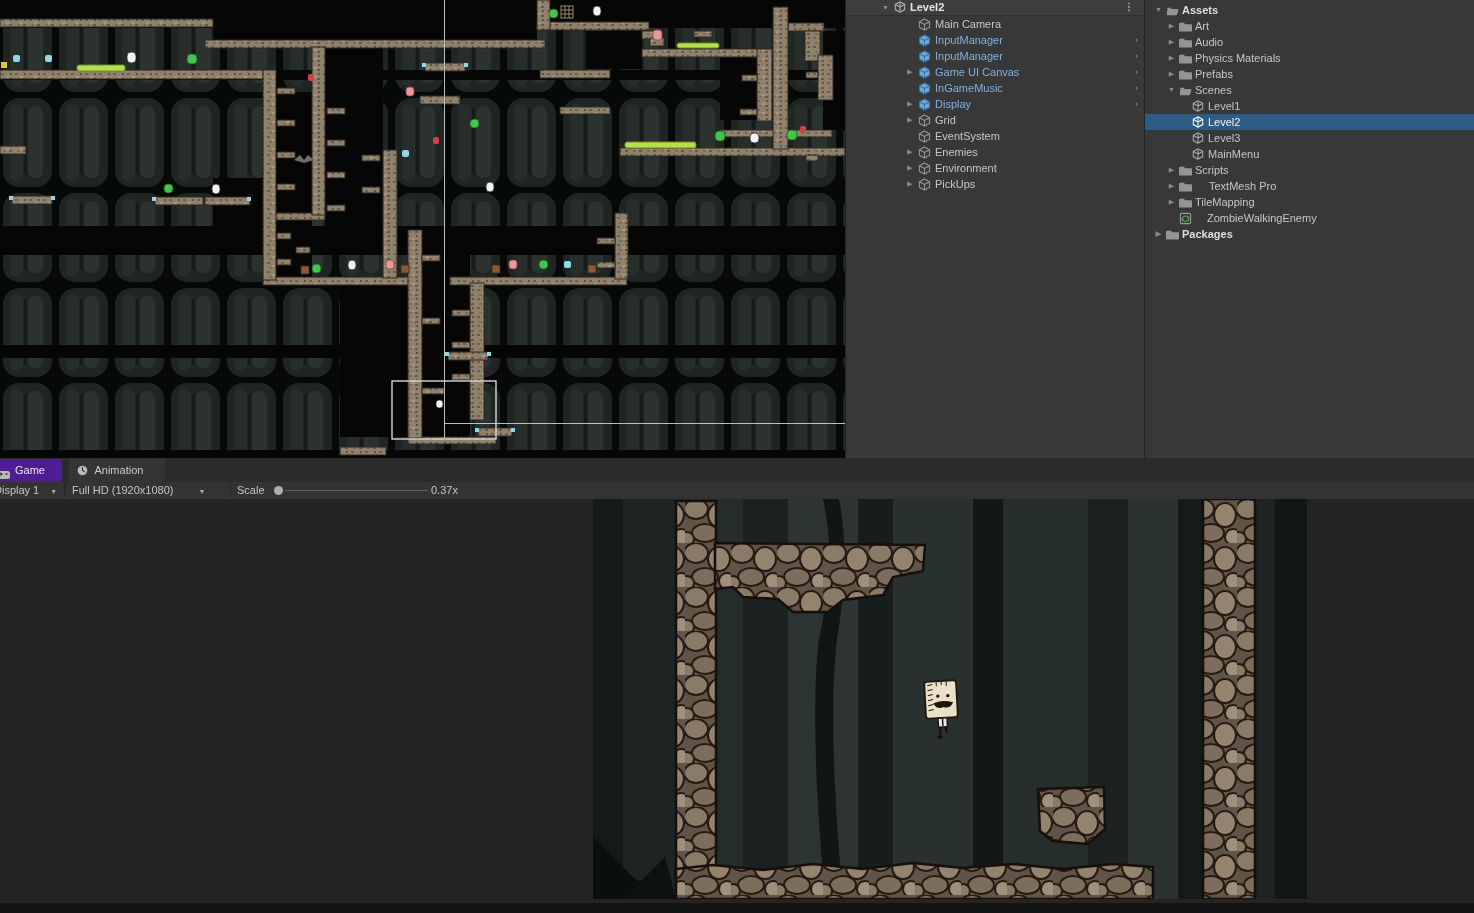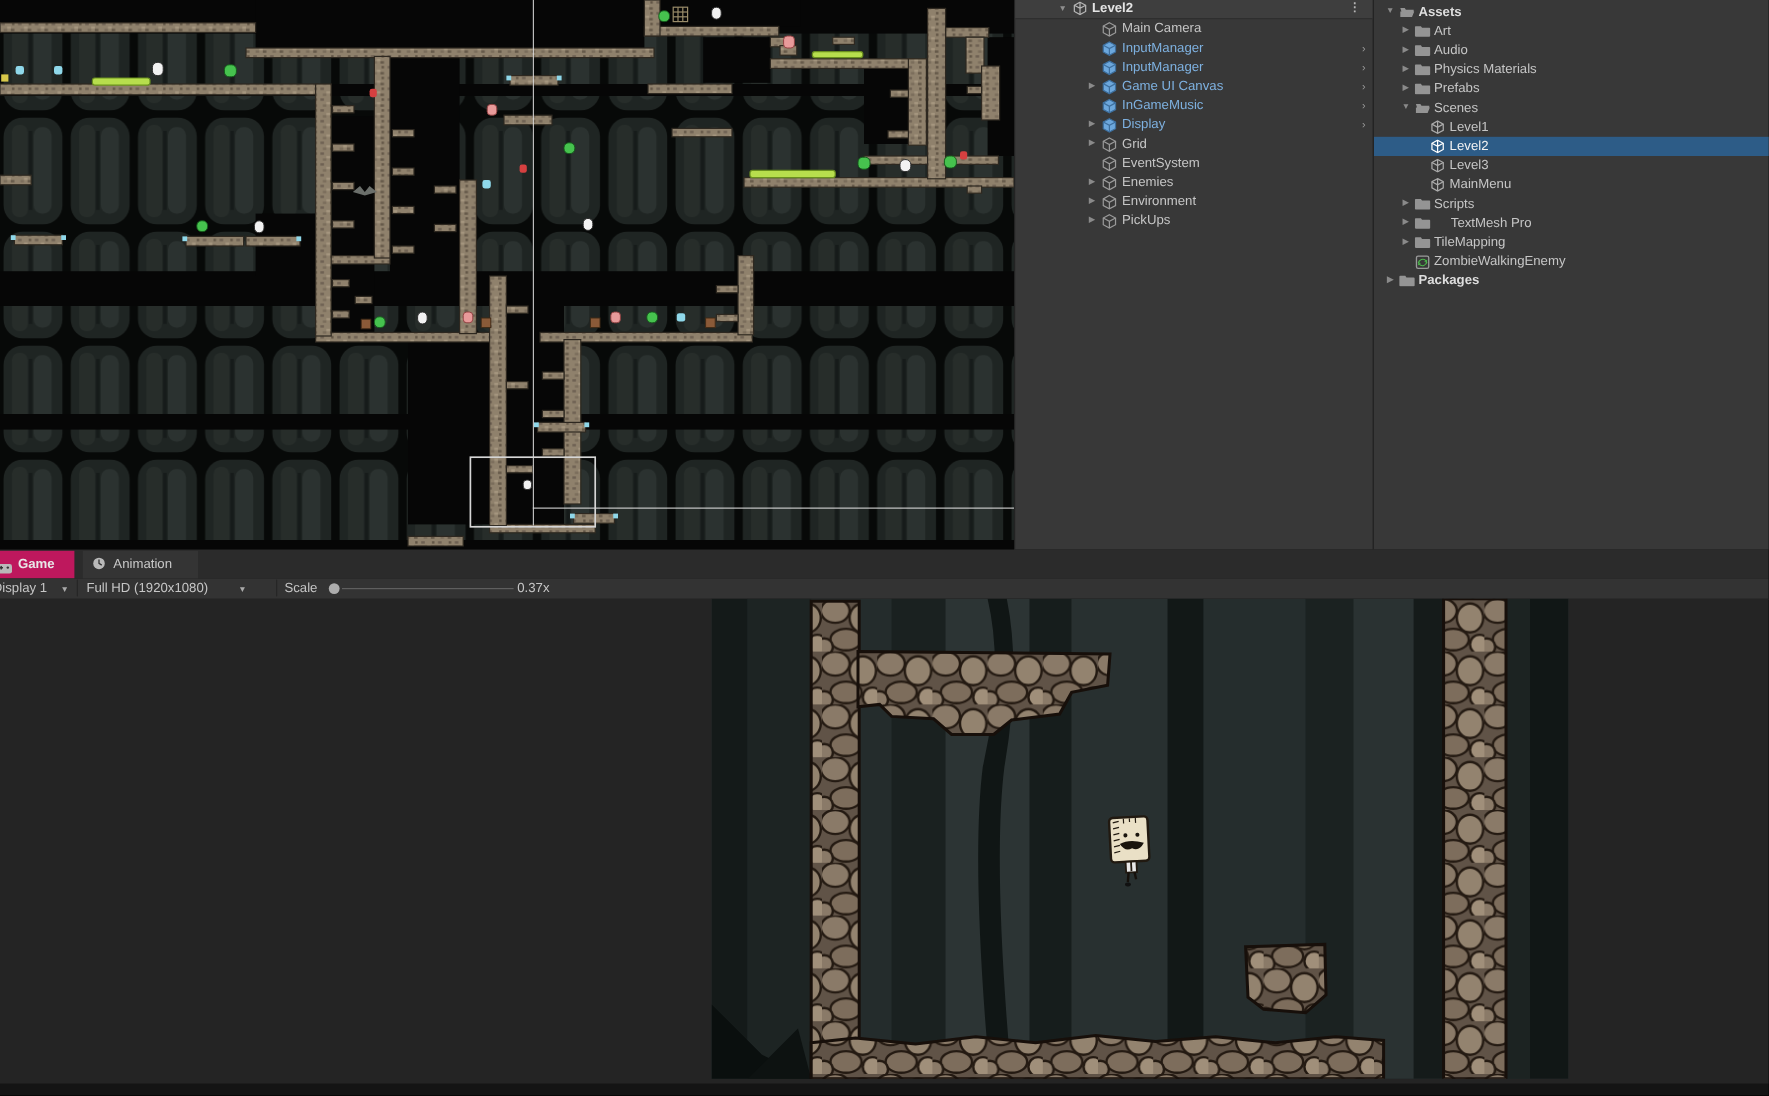--- a/index.html
+++ b/index.html
@@ -34,21 +34,21 @@
     border:1px solid #272727;border-radius:3px 3px 0 0;box-sizing:border-box;color:#d8d8d8;font-size:11px;}
   #tm-overlay .tm-title{position:absolute;left:0;right:0;top:2px;text-align:center;}
   #tm-overlay .tm-label{position:absolute;left:8px;top:21px;color:#cfcfcf;}
   #tm-dd{position:absolute;left:114px;top:20px;width:88px;height:16px;background:#565656;border:1px solid #3a3a3a;border-radius:2px;box-sizing:border-box;color:#e2e2e2;line-height:14px;}
   #tm-dd .v{position:absolute;left:6px;}
   #tm-dd .a{position:absolute;right:4px;top:0;color:#bdbdbd;font-size:7px;line-height:14px;}
   
   #tab-bar{position:absolute;left:0;top:458px;width:1474px;height:24px;background:#2b2b2b;}
   .tab{position:absolute;top:1px;height:23px;font-size:11px;color:#c9c9c9;line-height:23px;}
   .tab .ticon{display:inline-block;vertical-align:-2px;margin-right:4px;}
-  #tab-game{left:0;width:62px;background:#be185d;color:#e8e8e8;padding-left:0;font-weight:bold;}
+  #tab-game{left:0;width:62px;background:#4c1d95;color:#e8e8e8;padding-left:0;}
   #tab-game .tlb{margin-left:15px;}
   #tab-game .ticon{position:absolute;left:-3px;top:6px;}
   #tab-anim{left:69px;width:96px;background:#343434;padding-left:8px;box-sizing:border-box;}
   #toolbar{position:absolute;left:0;top:482px;width:1474px;height:17px;background:#333333;border-bottom:1px solid #1f1f1f;font-size:11px;color:#c6c6c6;}
   .tb-item{position:absolute;top:0;line-height:16px;}
   .tb-arrow{color:#aaaaaa;font-size:7px;}
   .tb-div{position:absolute;top:1px;width:1px;height:14px;background:#262626;}
   #scale-track{position:absolute;left:285px;top:8px;width:143px;height:1px;background:#5f5f5f;}
   #scale-knob{position:absolute;left:274px;top:4px;width:9px;height:9px;border-radius:50%;background:#adadad;}
   
@@ -444,21 +444,21 @@
               <path d="M1,1.5 h4.5 l1,1.5 h6.5 a1,1 0 0 1 1,1 v6 a1,1 0 0 1 -1,1 h-12 a1,1 0 0 1 -1,-1 v-7.5 a1,1 0 0 1 1,-1 Z" fill="#949494"></path>
             </svg></span>
           <span class="rlb" style="left:50px">TileMapping</span>
         </div>
         <div class="prow">
           <span class="ric" style="left:34px"><svg width="13" height="13" viewBox="0 0 14 14">
               <rect x="1.5" y="1.5" width="11" height="11" rx="1.5" fill="none" stroke="#9a9a9a" stroke-width="1.2"></rect>
               <path d="M4,8 a3.2,3.2 0 0 1 5.5,-2.2 l-1.3,0.3 l2.6,1 l0.4,-2.6 l-0.9,0.7 a4.6,4.6 0 0 0 -7.7,2.4 Z" fill="#4cb84c"></path>
               <path d="M10,6.5 a3.2,3.2 0 0 1 -5.5,2.2 l1.3,-0.3 l-2.6,-1 l-0.4,2.6 l0.9,-0.7 a4.6,4.6 0 0 0 7.7,-2.4 Z" fill="#4cb84c"></path>
             </svg></span>
-          <span class="rlb" style="left:50px">ZombieWalkingEnemy</span>
+          <span class="rlb" style="left:62px">ZombieWalkingEnemy</span>
         </div>
         <div class="prow bold">
           <span class="exp" style="left:8px">▶</span>
           <span class="ric" style="left:21px"><svg width="13" height="11" viewBox="0 0 14 11">
               <path d="M1,1.5 h4.5 l1,1.5 h6.5 a1,1 0 0 1 1,1 v6 a1,1 0 0 1 -1,1 h-12 a1,1 0 0 1 -1,-1 v-7.5 a1,1 0 0 1 1,-1 Z" fill="#949494"></path>
             </svg></span>
           <span class="rlb" style="left:37px">Packages</span>
         </div>
       </div>
   </div>

